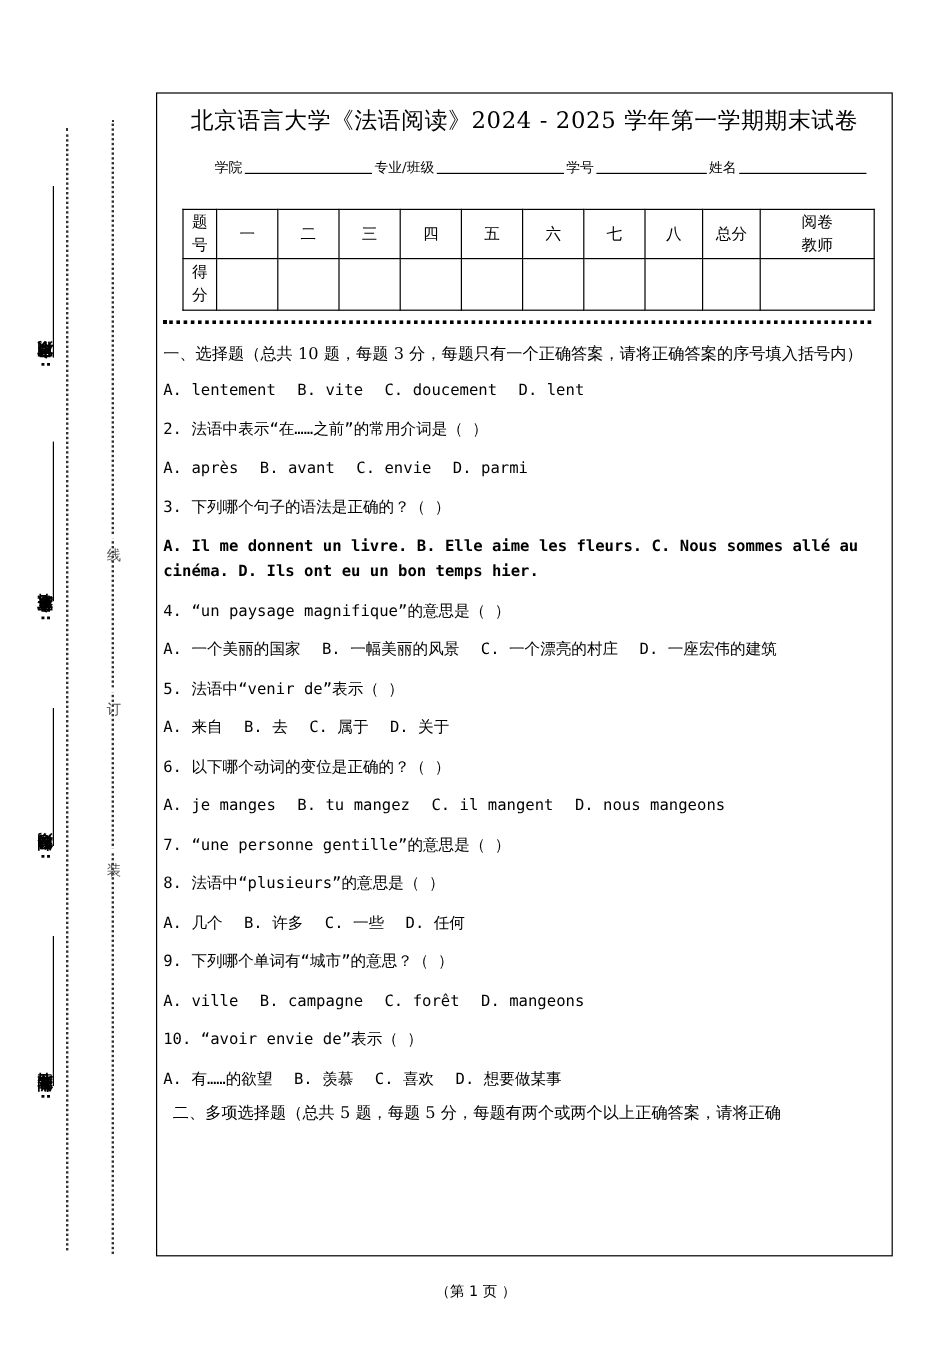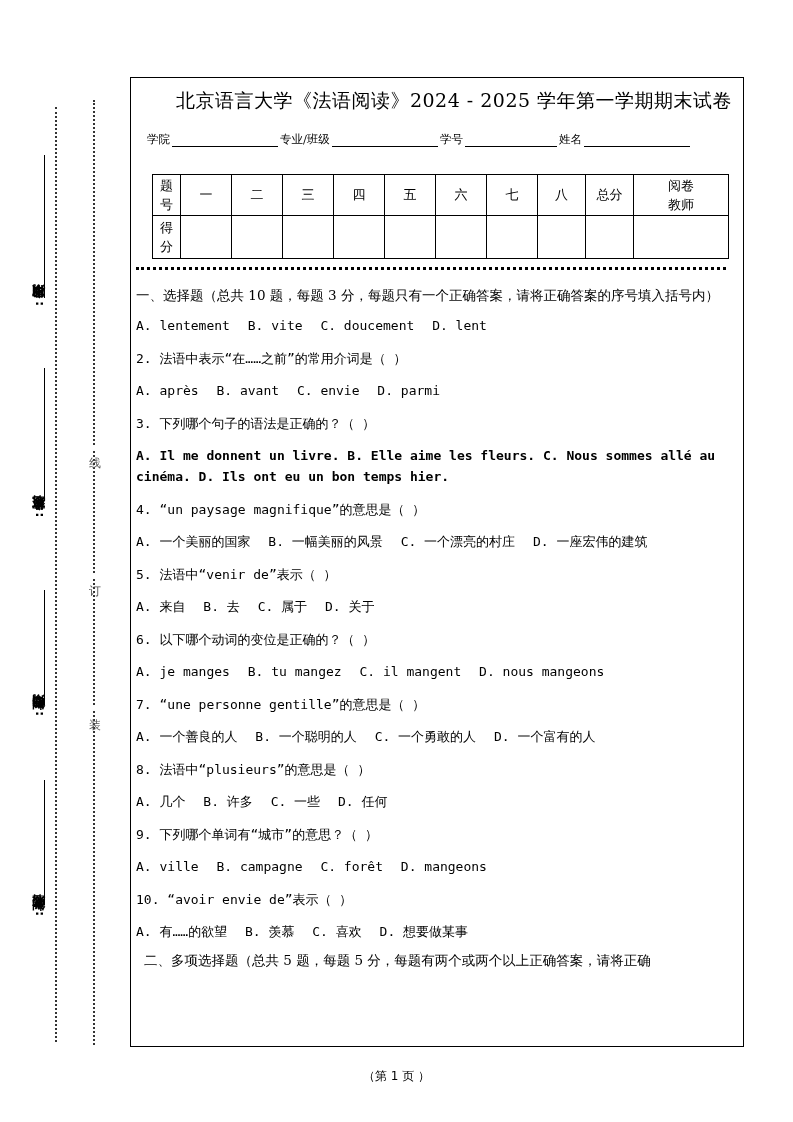--- a/index.html
+++ b/index.html
@@ -9,22 +9,22 @@
     .dotline { position: absolute; width: 0; border-left: 2px dotted #333; }
     #dot-inner { left: 55px; top: 107px; height: 935px; }
     #dot-outer { left: 93px; top: 100px; height: 945px; }
     .solid { position: absolute; left: 44px; width: 0; border-left: 1px solid #000; }
     .vlabel { position: absolute; left: 30px; writing-mode: vertical-rl; transform: rotate(180deg);
       font-family: "DejaVu Sans", sans-serif; font-weight: bold; font-size: 13px; letter-spacing: 1px; background: #fff; }
     .vmark { position: absolute; left: 86px; writing-mode: vertical-rl; font-size: 12px; color: #555; background: #fff; padding: 2px 0; font-family: "DejaVu Serif", serif; }
 
     
     #frame { position: absolute; left: 130px; top: 77px; width: 614px; height: 970px; border: 1px solid #000; box-sizing: border-box; }
-    #title { position: absolute; left: 17px; top: 10px; width: 100%; text-align: center; font-size: 19px; letter-spacing: 0.5px; white-space: nowrap; }
-    #info { position: absolute; left: 16px; top: 54px; font-size: 11.5px; white-space: nowrap; display: flex; align-items: flex-end; }
+    #title { position: absolute; left: 0; top: 10px; width: 100%; text-align: center; font-size: 19px; letter-spacing: 0.5px; white-space: nowrap; }
+    #info { position: absolute; left: 48px; top: 54px; font-size: 11.5px; white-space: nowrap; display: flex; }
     .info-label { margin-right: 2px; }
     .blank { display: inline-block; border-bottom: 1px solid #000; height: 12px; margin-right: 2px; }
 
     #score-table { position: absolute; left: 21px; top: 96px; border-collapse: collapse; font-size: 13px; }
     #score-table td { border: 1px solid #000; text-align: center; vertical-align: middle; padding: 0; }
     #score-table tr.r1 td { height: 40px; }
     #score-table tr.r2 td { height: 42px; }
     .vcell { line-height: 19px; }
 
     #sep { position: absolute; left: 5px; top: 189px; width: 590px; border-top: 3px dotted #000; }
@@ -153,26 +153,20 @@
 
     <div class="line">6.  以下哪个动词的变位是正确的？（   ）</div>
     <div class="line">
       <span class="opt">A.  je manges</span>
       <span class="opt">B.  tu mangez</span>
       <span class="opt">C.  il mangent</span>
       <span class="opt">D.  nous mangeons</span>
     </div>
 
     <div class="line">7.  “une personne gentille”的意思是（   ）</div>
-    <div class="line">
-      <span class="opt">A.  一个善良的人</span>
-      <span class="opt">B.  一个聪明的人</span>
-      <span class="opt">C.  一个勇敢的人</span>
-      <span class="opt">D.  一个富有的人</span>
-    </div>
 
     <div class="line">8.  法语中“plusieurs”的意思是（   ）</div>
     <div class="line">
       <span class="opt">A.  几个</span>
       <span class="opt">B.  许多</span>
       <span class="opt">C.  一些</span>
       <span class="opt">D.  任何</span>
     </div>
 
     <div class="line">9.  下列哪个单词有“城市”的意思？（   ）</div>

